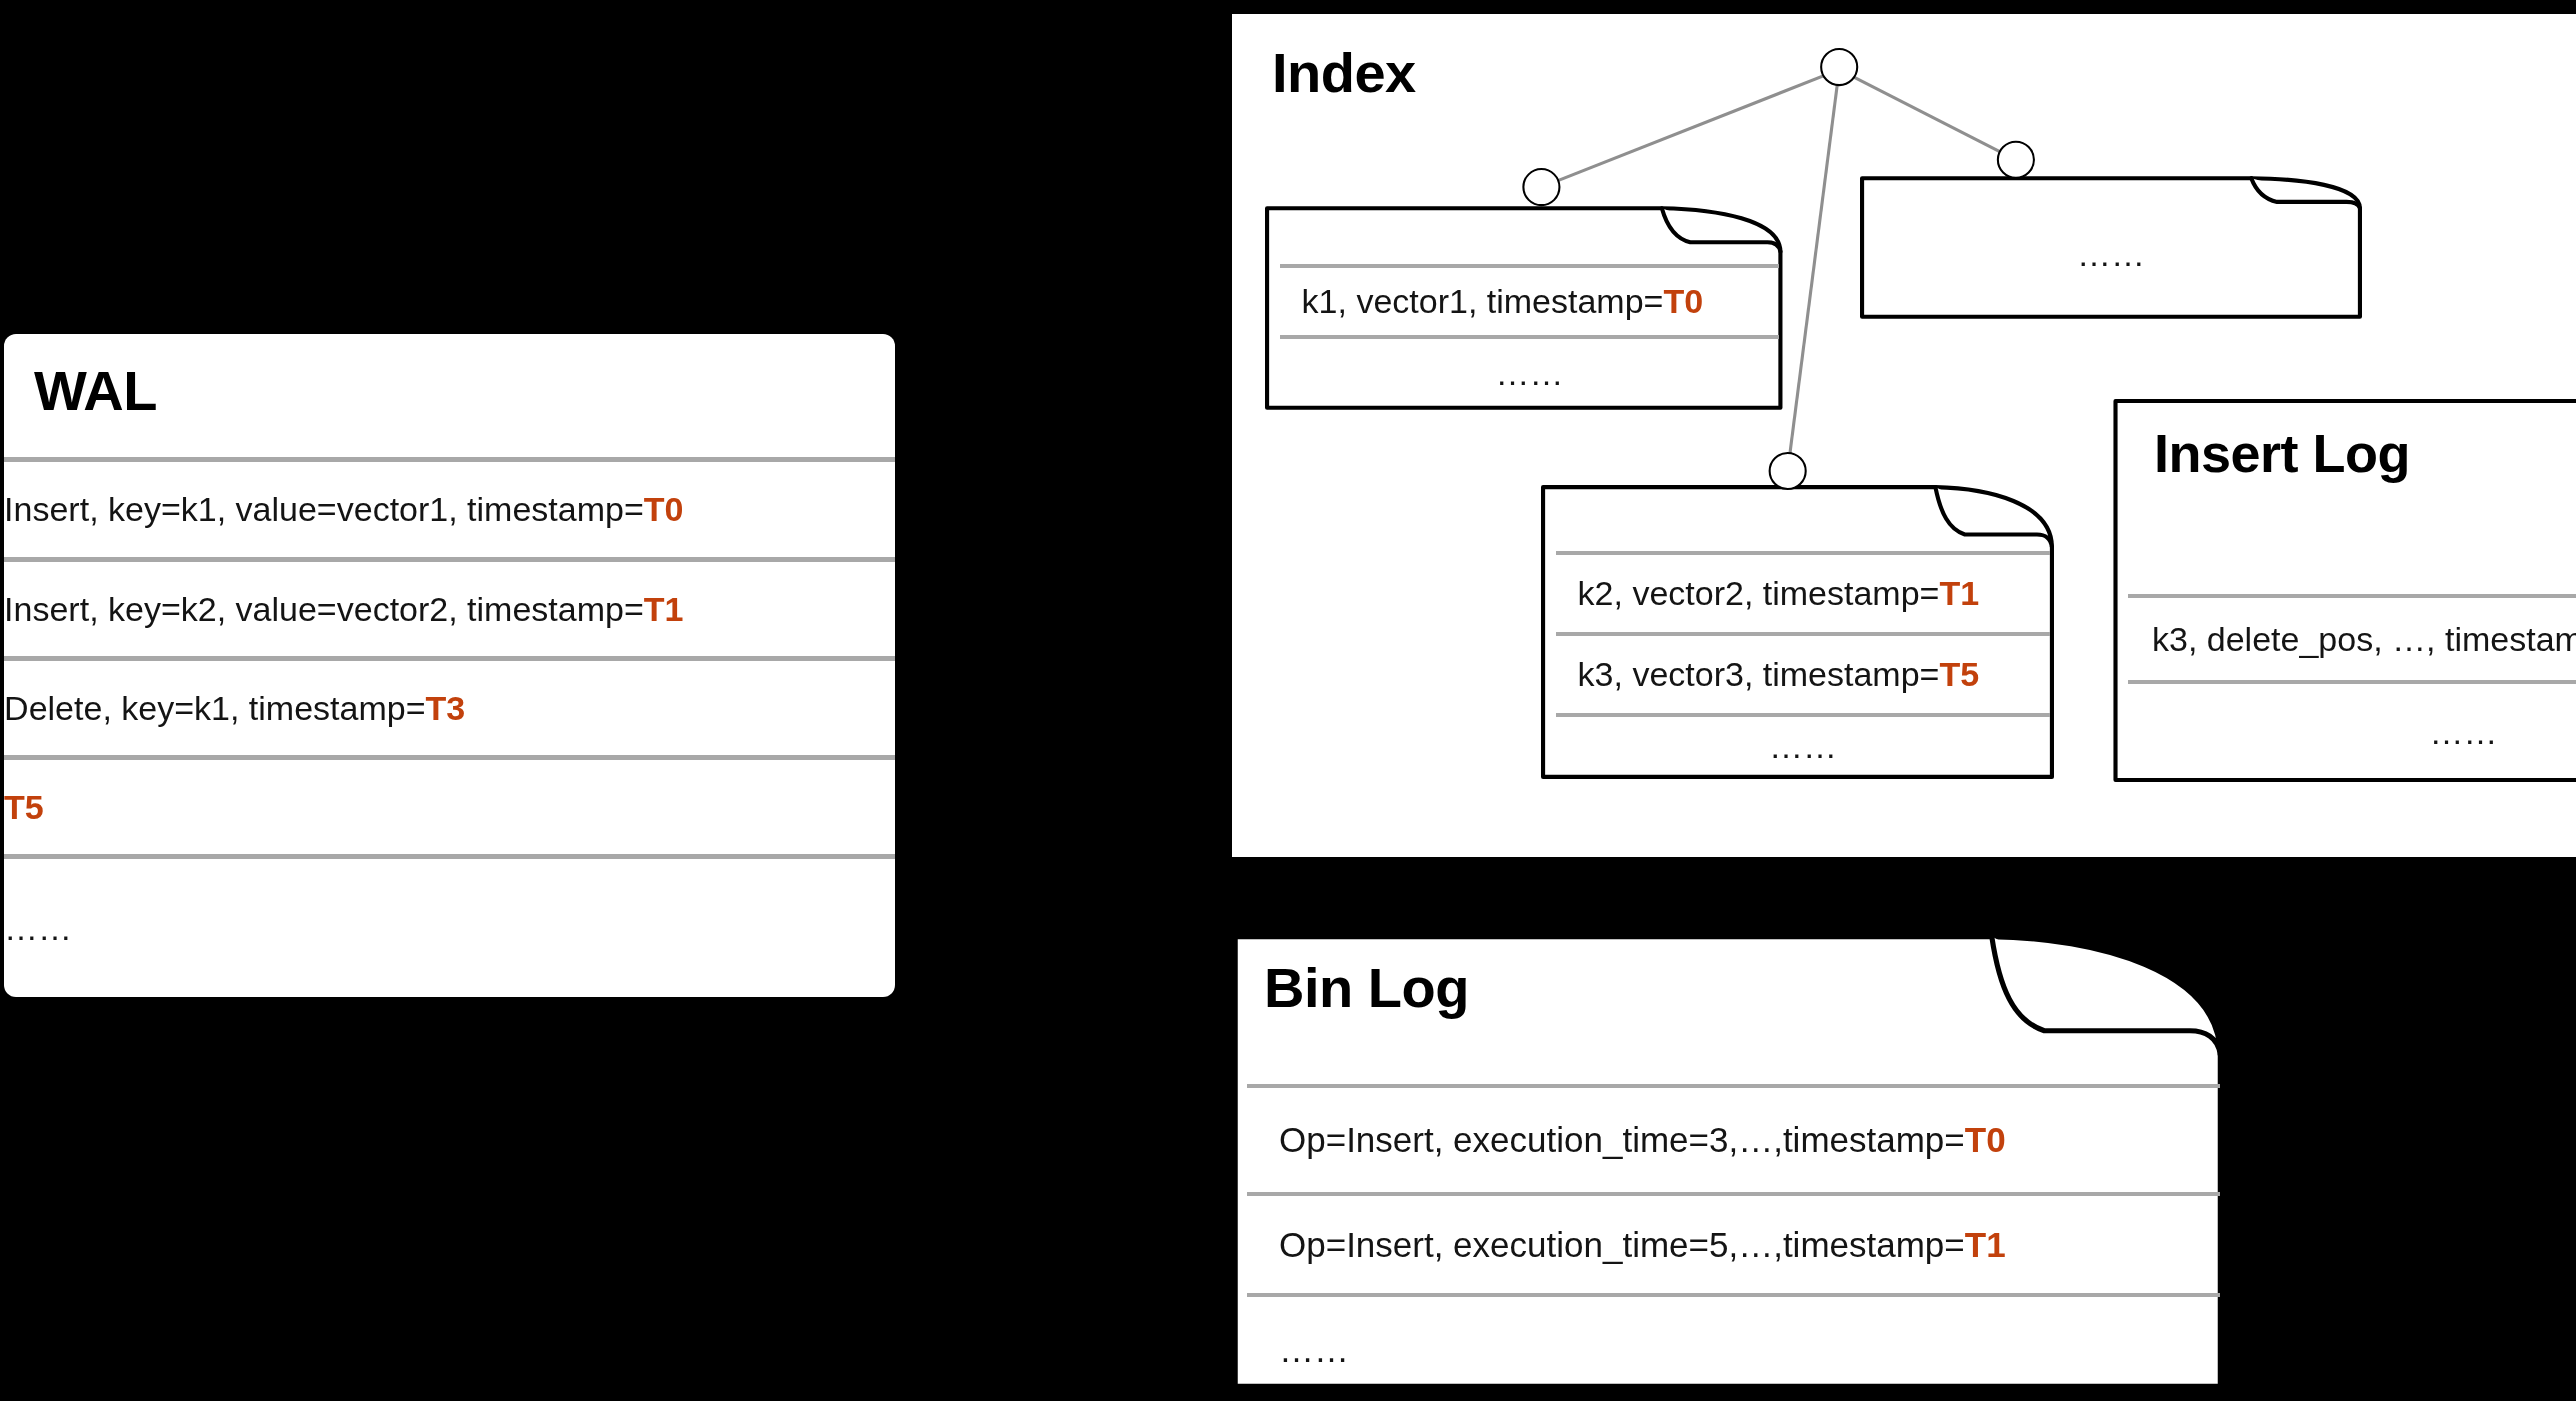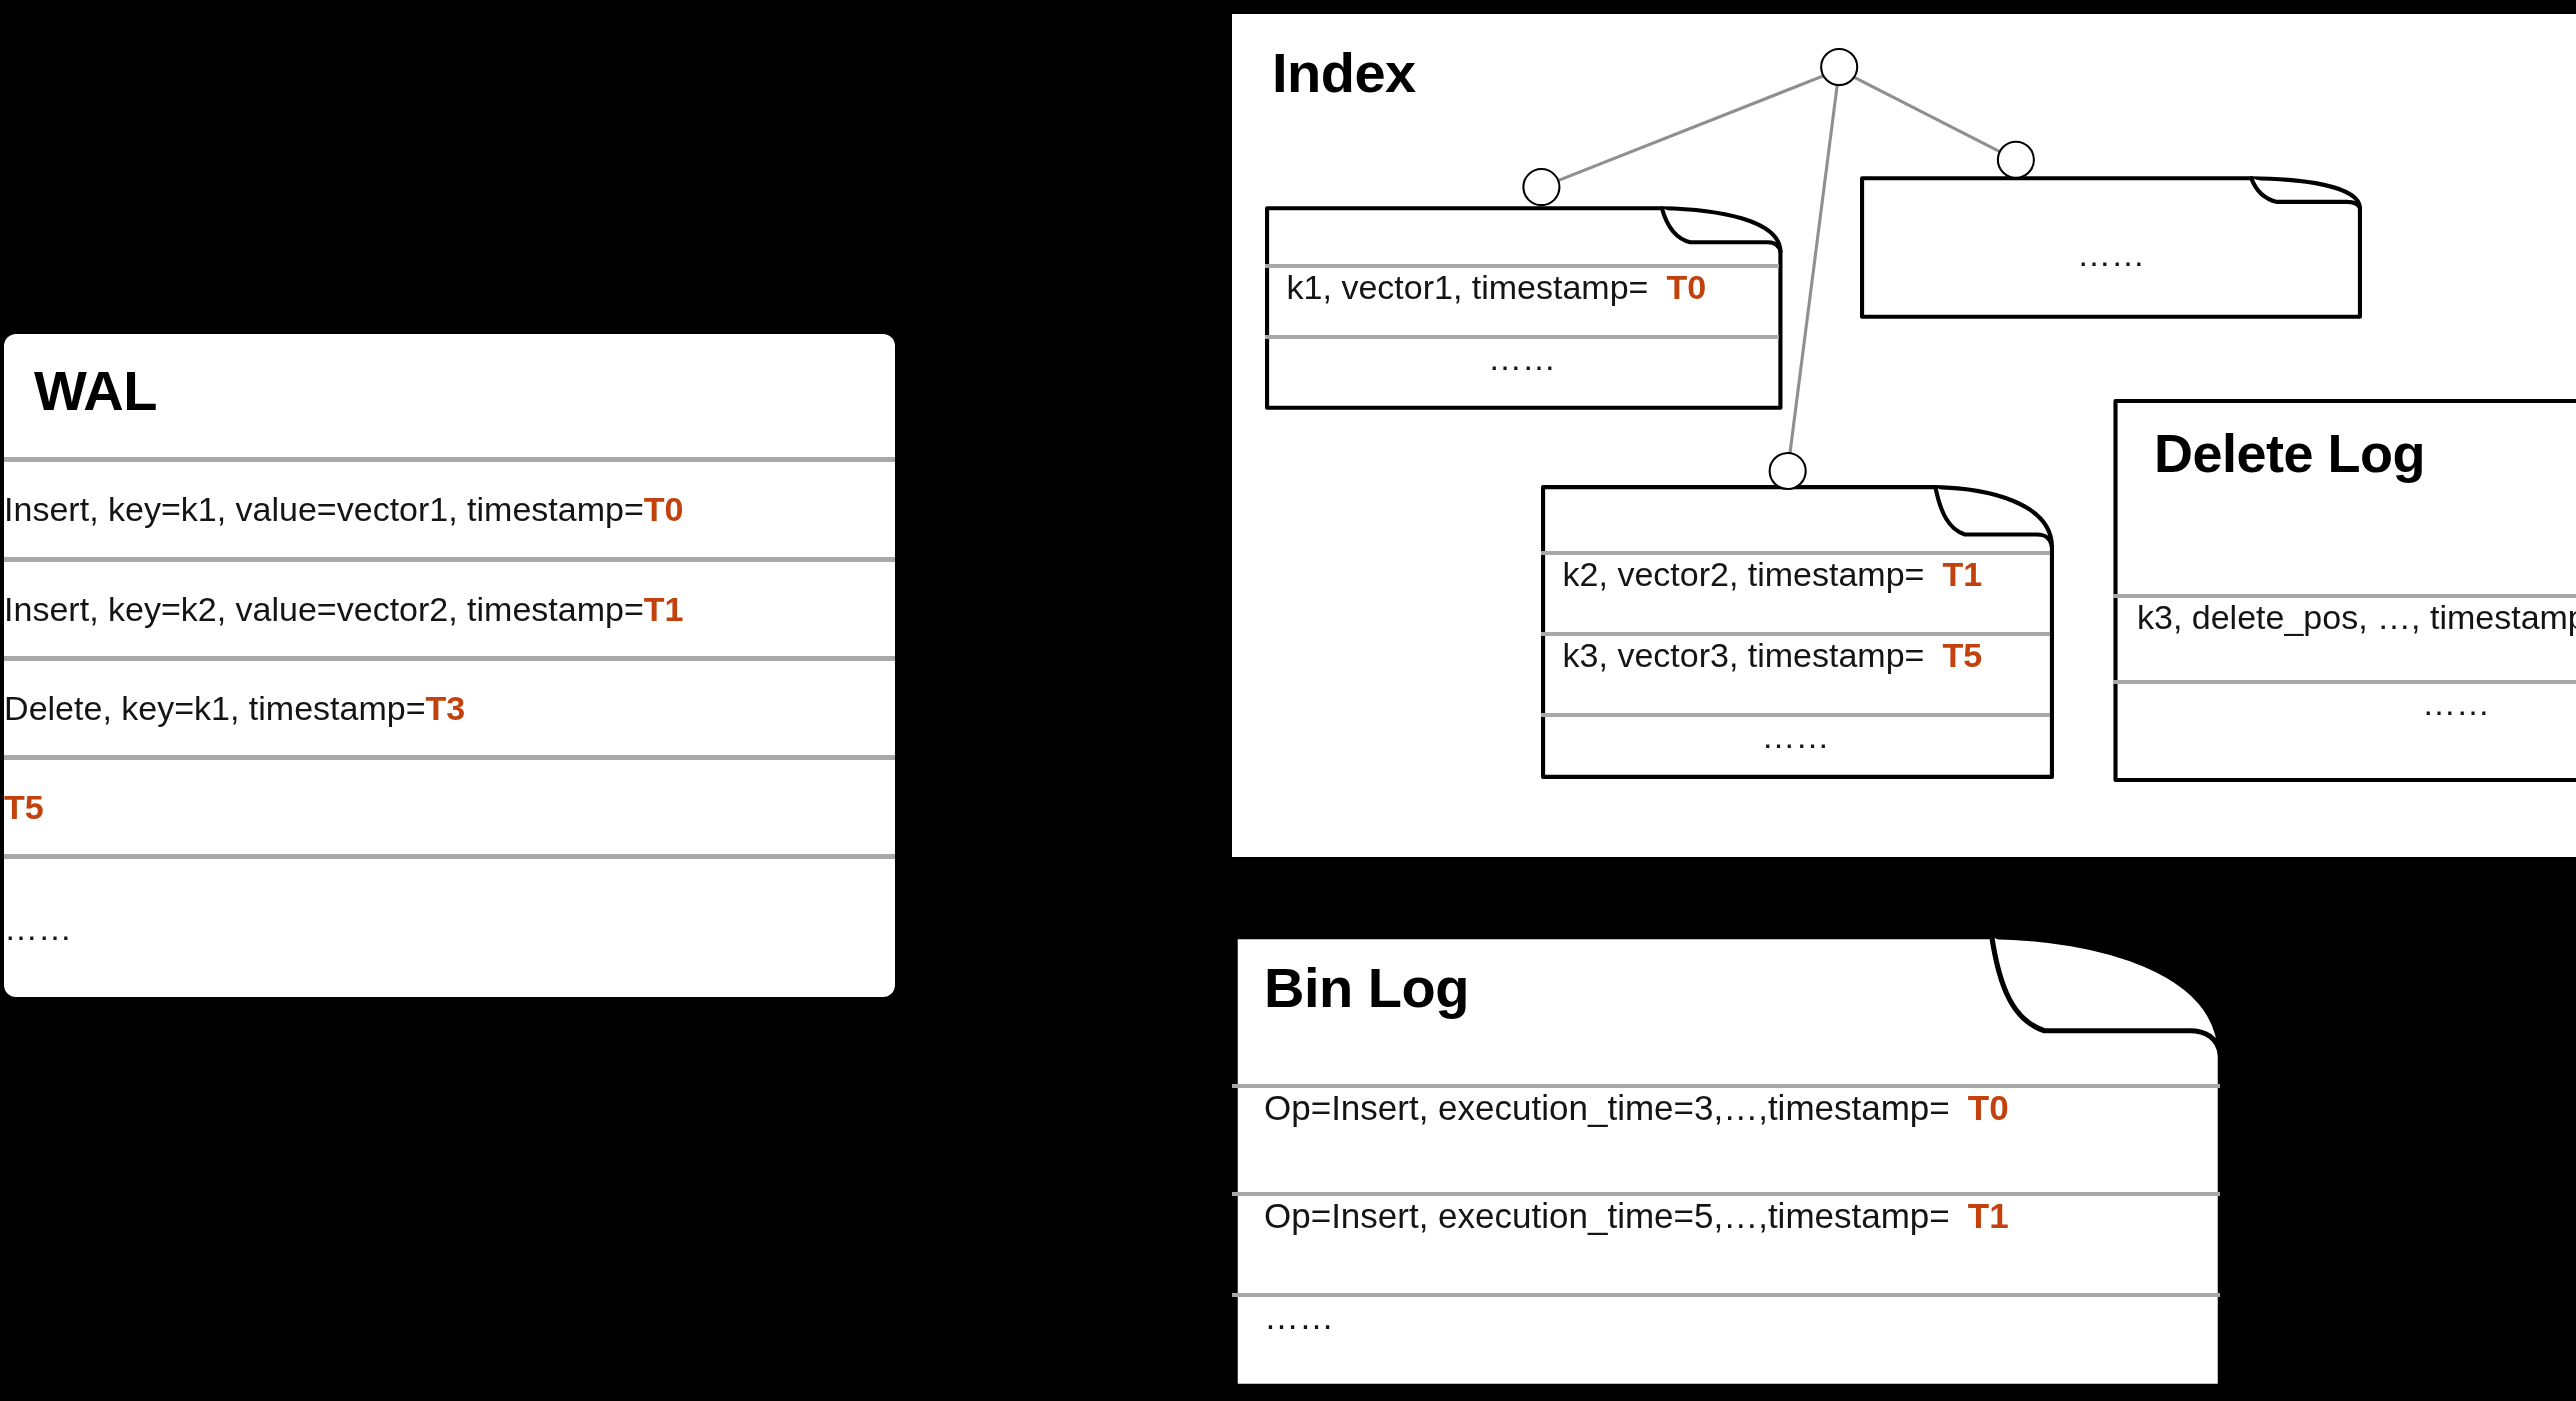--- a/index.html
+++ b/index.html
@@ -29,22 +29,22 @@
   .index{left:1232px;top:14.4px;width:1580px;height:843px;z-index:1;}
   .index h1{padding:26px 0 0 40px;}
 
   svg.overlay{position:absolute;left:0;top:0;width:2817px;height:1402px;pointer-events:none;}
   svg.edges{z-index:2;}
   svg.nodes{z-index:4;}
   .edge{stroke:#8f8f8f;stroke-width:6;}
   .node{fill:#fff;stroke:#000;stroke-width:4;}
 
   
-  .drow{position:absolute;left:0;right:4.1px;box-sizing:border-box;border-top:4.6px solid #a8a8a8;
-        display:flex;padding-left:21.6px;font-size:34px;white-space:nowrap;gap:18px;}
+  .drow{position:absolute;left:15px;right:4.1px;box-sizing:border-box;border-top:4.6px solid #a8a8a8;
+        display:flex;align-items:center;padding-left:21.6px;font-size:34px;white-space:nowrap;}
   .drow.center{justify-content:center;padding-left:0;}
   .dcontent{position:absolute;inset:0;display:flex;align-items:center;justify-content:center;
             font-size:34px;padding-top:13.4px;}
   .dtitle{position:absolute;font-weight:bold;color:#000;}
 
   
   .seg1{left:1265px;top:206px;width:518px;height:204px;}
   .segmore{left:1860px;top:176px;width:502px;height:143px;}
   .seg23{left:1541px;top:485px;width:513px;height:294px;}
   .dellog{left:2113px;top:399px;width:666px;height:383px;}
@@ -129,21 +129,21 @@
     <div class="drow center" style="top:228px;height:63px">
       <span>……</span>
     </div>
   </div>
 
   <div class="doc dellog">
     <svg class="pagesvg" viewBox="0 0 1292 744">
       <path class="page" d="M 4 4 L 1007 4 C 1135 6 1287 45 1288 150 L 1288 740 L 4 740 Z"></path>
       <path class="flap" fill="none" d="M 1007 4 C 1019 68 1038 108 1077 120 L 1258 120 C 1275 120 1285 128 1288 150"></path>
     </svg>
-    <div class="dtitle">Delete Log</div>
+    <div class="dtitle">Insert Log</div>
     <div class="drow" style="top:195px;height:87px">
       <span>k3, delete_pos, …, timestamp=</span>
     </div>
     <div class="drow center" style="top:281px;height:100px">
       <span>……</span>
     </div>
   </div>
 
   <div class="doc binlog">
     <svg class="pagesvg" viewBox="0 0 1925 884">

